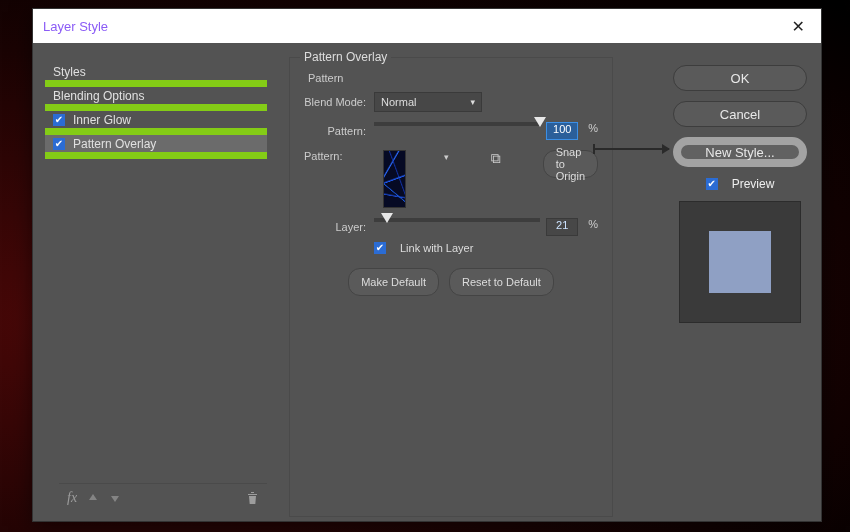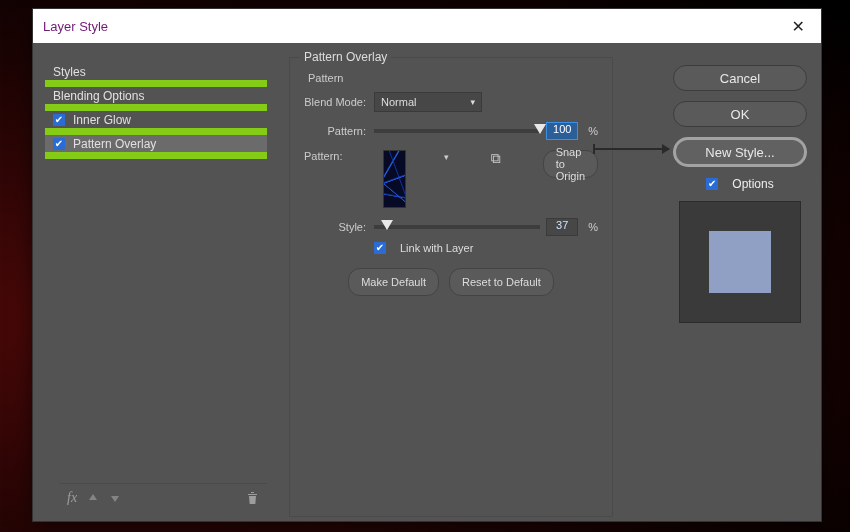--- a/index.html
+++ b/index.html
@@ -9,21 +9,21 @@
   position: relative; overflow: hidden;
 }
 .dialog {
   position: absolute; left: 32px; top: 8px; width: 790px; height: 514px;
   background: #535353; border: 1px solid #333; box-shadow: 0 4px 20px rgba(0,0,0,.5);
 }
 .titlebar {
   height: 34px; background: #fff; display: flex; align-items: center;
   justify-content: space-between; padding: 0 10px;
 }
-.titlebar-title { font-size: 13px; color: #701a75; }
+.titlebar-title { font-size: 13px; color: #8b5cf6; }
 .close-x { font-size: 16px; color: #222; cursor: pointer; padding: 2px 6px; }
 .dialog-body { position: absolute; top: 34px; left: 0; right: 0; bottom: 0; }
 
 .left-panel { position: absolute; left: 12px; top: 20px; width: 222px; height: 448px; }
 .row {
   height: 24px; display: flex; align-items: center; padding: 0 8px;
   font-size: 12px; color: #e0e0e0; border-bottom: 7px solid #84cc16;
   background: #535353; cursor: pointer;
 }
 .row.selected { background: #6b6b6b; }
@@ -51,21 +51,21 @@
 .sub-title { font-size: 11px; color: #ccc; padding: 14px 0 0 18px; }
 .form { padding: 8px 14px 0 14px; font-size: 11px; color: #ddd; }
 .form-row { display: flex; align-items: center; margin-bottom: 10px; }
 .lbl { width: 62px; text-align: right; margin-right: 8px; color: #ccc; }
 .select {
   height: 20px; width: 108px; background: #474747; border: 1px solid #3a3a3a;
   color: #ddd; font-size: 11px; display: flex; align-items: center;
   justify-content: space-between; padding: 0 6px; cursor: pointer;
 }
 .caret { font-size: 9px; }
-.slider-wrap { flex: 1; display: flex; align-items: center; gap: 6px; }
+.slider-wrap { flex: 1; display: flex; align-items: flex-start; gap: 6px; }
 .track { position: relative; height: 4px; background: #3d3d3d; flex: 1; }
 .thumb {
   position: absolute; top: -5px; width: 0; height: 0;
   border-left: 6px solid transparent; border-right: 6px solid transparent;
   border-top: 10px solid #e8e8e8;
 }
 .numfield { width: 32px; height: 18px; background: #474747; border: 1px solid #3a3a3a;
   color: #cde3ff; font-size: 11px; text-align: center; }
 .numfield.hl { border-color: #3b8fe6; color: #fff; background: #2b5f9a; }
 .pct { color: #ccc; margin-left: 4px; }
@@ -96,21 +96,21 @@
 .link-row { display: flex; align-items: center; margin-left: 70px; margin-top: -4px; margin-bottom: 12px; }
 .btn-row { display: flex; justify-content: center; margin-top: 14px; }
 
 .right-panel { position: absolute; right: 14px; top: 22px; width: 134px; }
 .rbtn {
   height: 26px; width: 134px; background: #5a5a5a; color: #e8e8e8;
   border: 1px solid #3d3d3d; border-radius: 13px; font-size: 13px;
   display: flex; align-items: center; justify-content: center;
   margin-bottom: 10px; cursor: pointer;
 }
-.rbtn.emph { border: 3px solid #a3a3a3; height: 30px; border-radius: 15px; background: #616161; }
+.rbtn.emph { border: 8px solid #a3a3a3; height: 30px; border-radius: 15px; background: #616161; }
 .arrow-annot {
   position: absolute; right: 152px; top: 105px; width: 74px; height: 2px;
   background: #2a2a2a;
 }
 .arrow-annot::before {
   content: ""; position: absolute; left: -2px; top: -4px; width: 2px; height: 10px;
   background: #2a2a2a;
 }
 .arrow-annot::after {
   content: ""; position: absolute; right: -1px; top: -4px; width: 0; height: 0;
@@ -204,26 +204,26 @@
           <span class="lbl">Pattern:</span>
           <div class="pattern-swatch"></div>
           <span class="mini-caret">▾</span>
           <span class="snap-icon">⧉</span>
           <div class="psbtn">
             <span>Snap to Origin</span>
           </div>
         </div>
 
         <div class="form-row">
-          <span class="lbl">Style:</span>
+          <span class="lbl">Layer:</span>
           <div class="slider-wrap">
             <div class="track">
               <div class="thumb" style="left: calc(8% - 6px);"></div>
             </div>
-            <div class="numfield">37</div>
+            <div class="numfield">21</div>
             <span class="pct">%</span>
           </div>
         </div>
 
         <div class="link-row">
           <span class="chk on">✔</span>
           <span style="margin-left:6px">Link with Layer</span>
         </div>
 
         <div class="btn-row">
@@ -233,31 +233,31 @@
           <div class="psbtn">
             <span>Reset to Default</span>
           </div>
         </div>
 
       </div>
     </div>
 
     <div class="right-panel">
       <div class="rbtn">
+        <span>OK</span>
+      </div>
+      <div class="rbtn">
         <span>Cancel</span>
-      </div>
-      <div class="rbtn">
-        <span>OK</span>
       </div>
       <div class="rbtn emph">
         <span>New Style...</span>
       </div>
       <div class="preview-row">
         <span class="chk on">✔</span>
-        <span>Options</span>
+        <span>Preview</span>
       </div>
       <div class="preview-box">
         <div class="preview-inner"></div>
       </div>
     </div>
 
     <div class="arrow-annot"></div>
 
   </div>
 </div>

